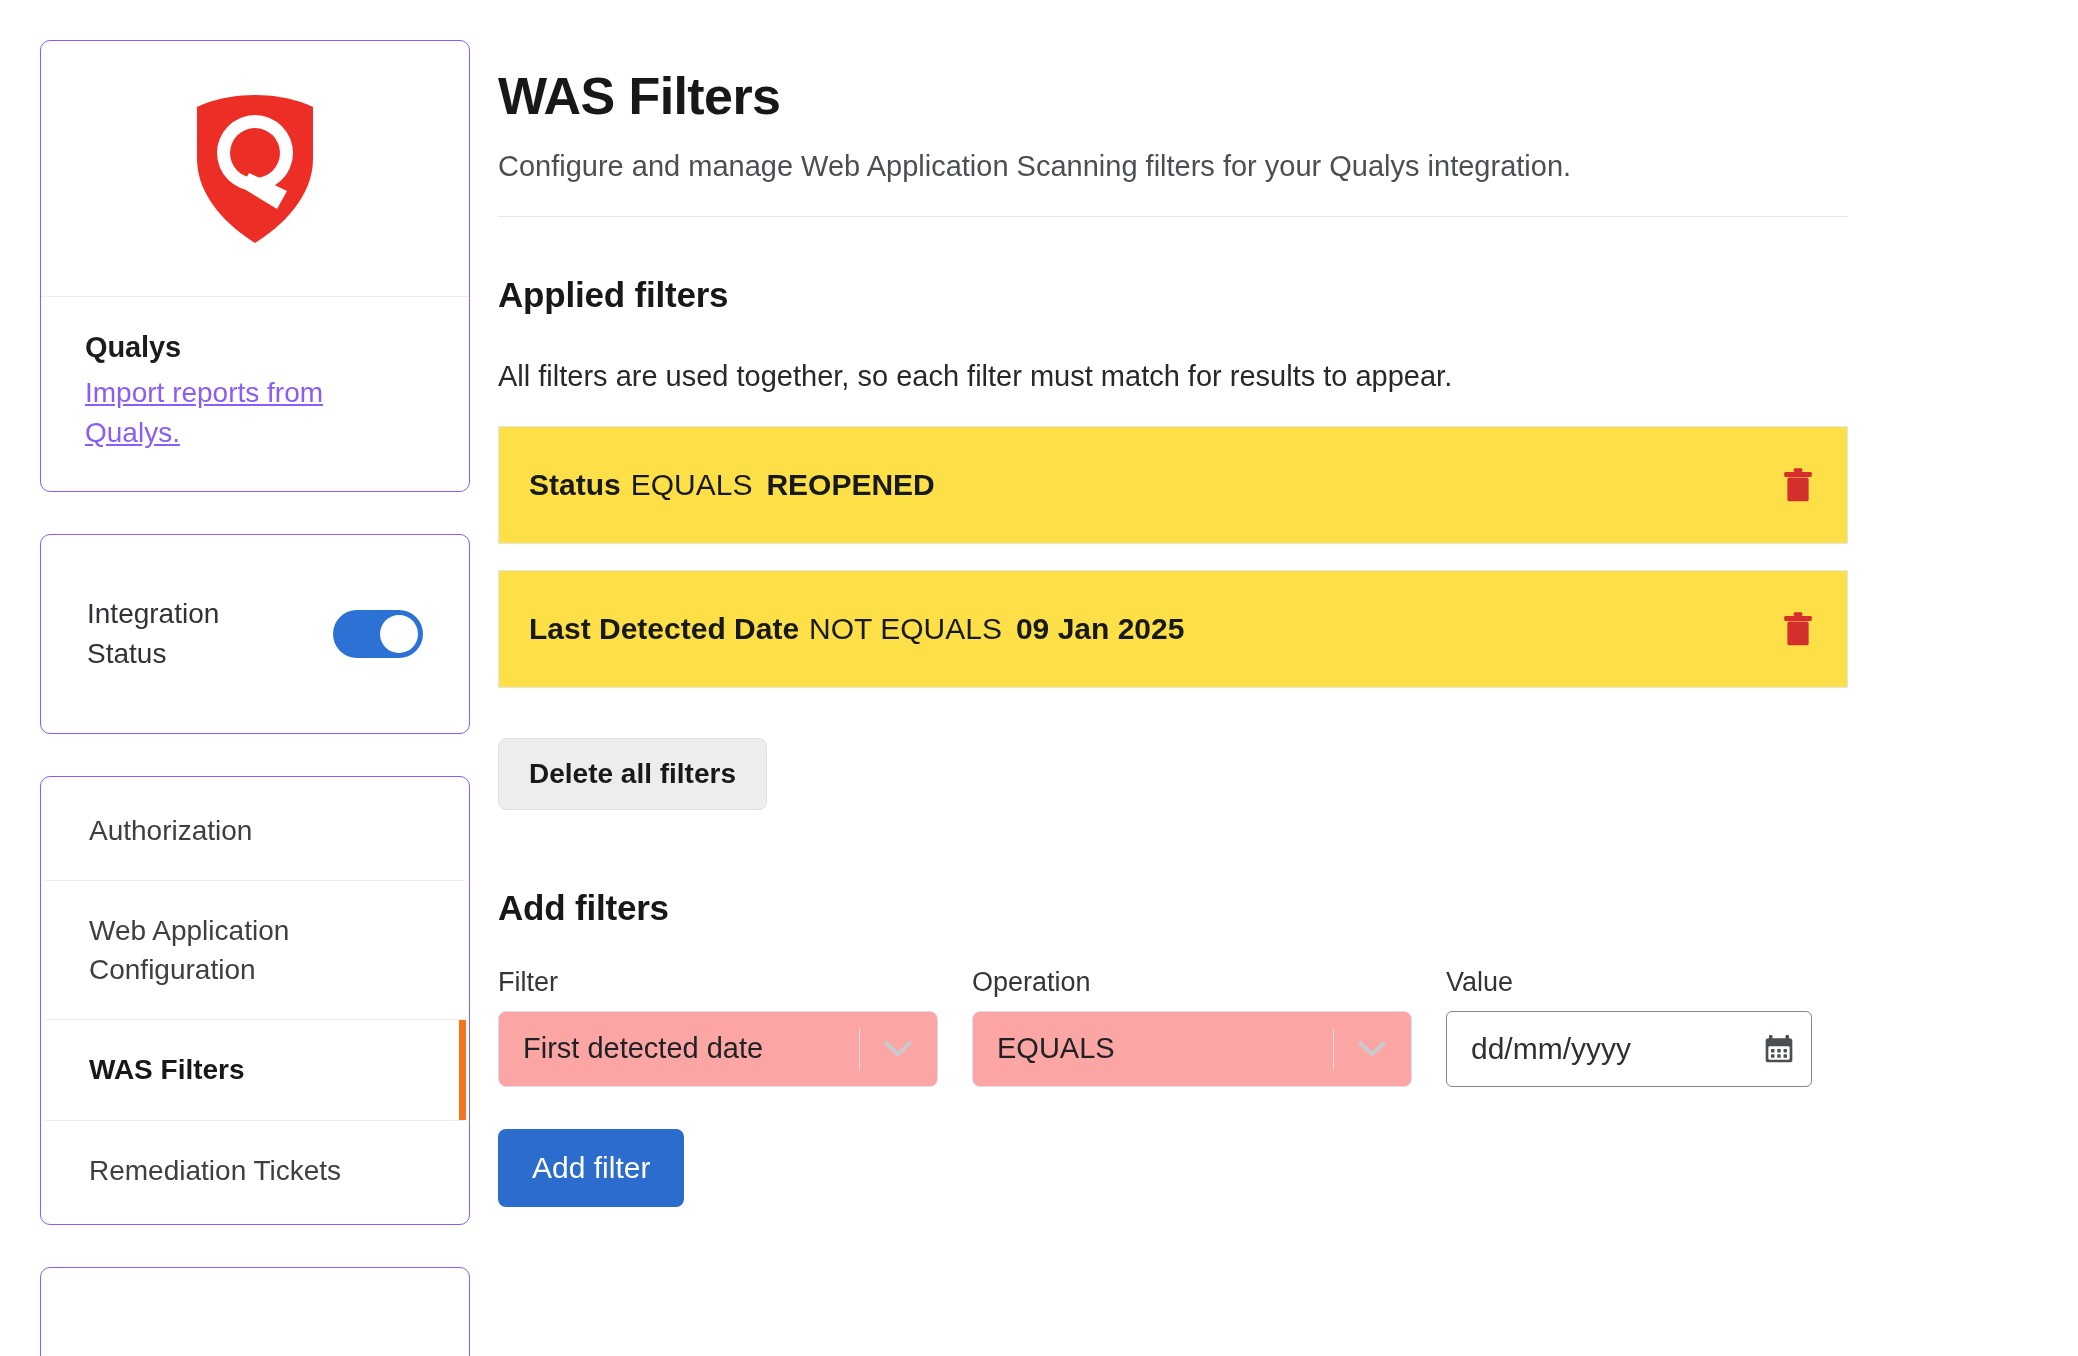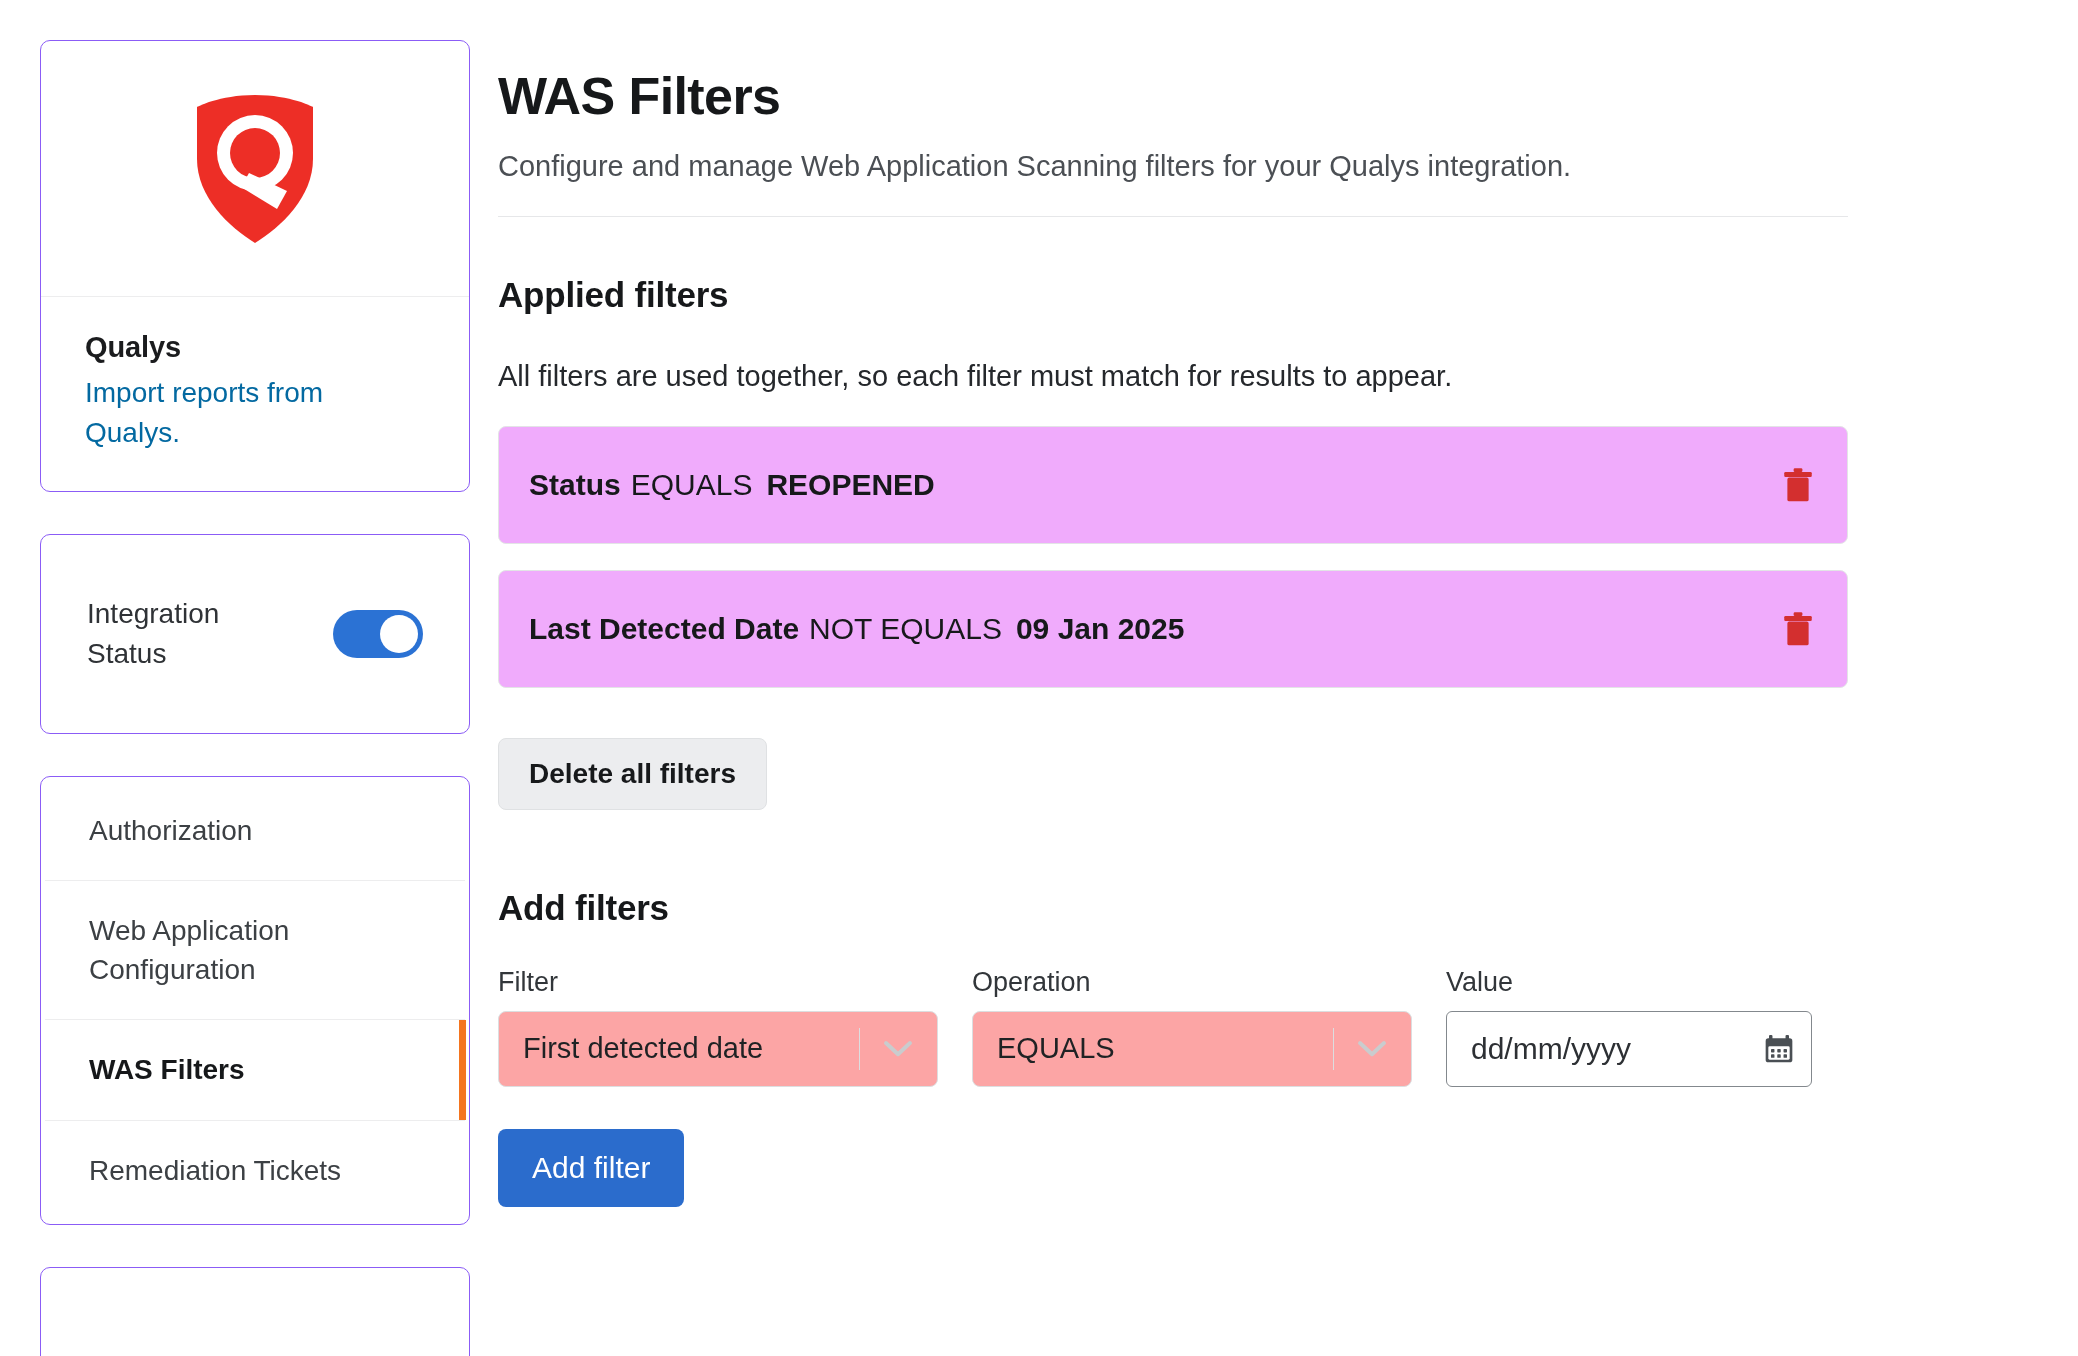--- a/index.html
+++ b/index.html
@@ -50,23 +50,24 @@
   .app-title {
     font-size: 29px;
     font-weight: bold;
     color: #1b1c1e;
     line-height: 1.25;
     margin-bottom: 8px;
     letter-spacing: -0.1px;
   }
   .app-desc {
     font-size: 28px;
-    color: #0369a1;
+    color: #8b5cf6;
     line-height: 1.42;
     max-width: 270px;
+    text-decoration: underline;
   }
 
   
   .status-card {
     height: 200px;
     display: flex;
     align-items: center;
     padding: 0 46px 0 46px;
     justify-content: space-between;
     gap: 43px;
@@ -150,28 +151,28 @@
   .section-desc {
     font-size: 29px;
     color: #25282c;
     line-height: 1.35;
     margin: 0 0 30px 0;
   }
 
   
   .filter-row {
     border: 1px solid #e3e4e6;
-    border-radius: 8px;
+    border-radius: 0;
     height: 118px;
     display: flex;
     align-items: center;
     justify-content: space-between;
     padding: 0 28px 0 30px;
     margin-bottom: 26px;
-    background: #f0abfc;
+    background: #fde047;
   }
   .filter-text {
     font-size: 30px;
     color: #17191b;
     line-height: 1;
     white-space: nowrap;
   }
   .filter-text .f-field { font-weight: bold; }
   .filter-text .f-op { font-weight: normal; margin: 0 6px 0 10px; }
   .filter-text .f-val { font-weight: bold; margin-left: 8px; }

